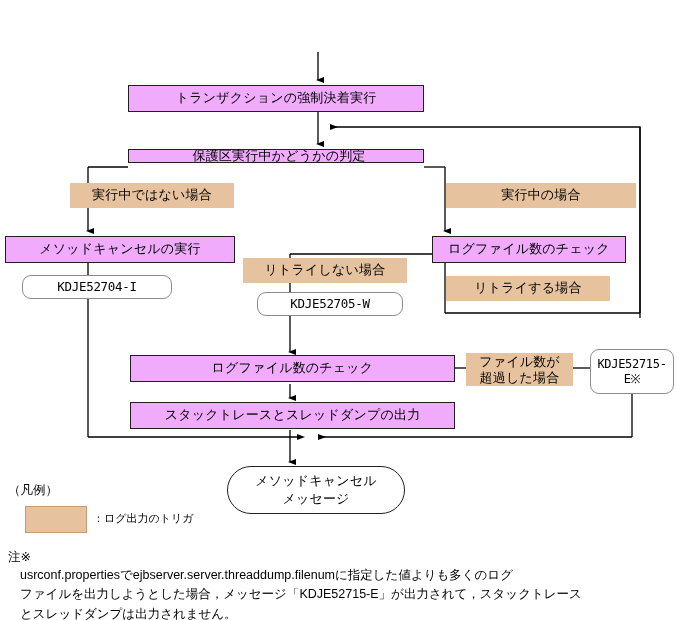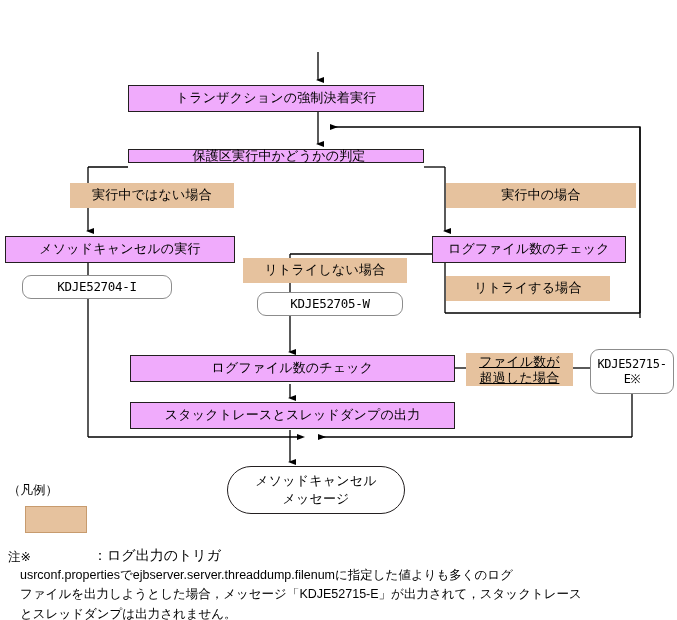--- a/index.html
+++ b/index.html
@@ -63,22 +63,21 @@
     position: absolute;
     font-size: 12.5px;
   }
   .legend-swatch {
     position: absolute;
     background: #e6c29e;
     border: 1px solid #c79b6e;
   }
   .legend-text {
     position: absolute;
-    font-size: 14px;
-    margin-top: 36px;
+    font-size: 11px;
   }
   .note-head {
     position: absolute;
     font-size: 12.5px;
   }
   .note-body {
     position: absolute;
     font-size: 12.5px;
     line-height: 1.55;
     white-space: pre-line;
@@ -178,21 +177,21 @@
   </div>
 
   <div class="node msg" style="left:257px; top:292px; width:146px; height:24px;justify-content:center;">
     <span>KDJE52705-W</span>
   </div>
 
   <div class="node proc" style="left:130px; top:355px; width:325px; height:27px;">
     <span>ログファイル数のチェック</span>
   </div>
 
-  <div class="node trigger" style="left:466px; top:353px; width:107px; height:33px; line-height:1.2;text-decoration:underline;">
+  <div class="node trigger" style="left:466px; top:353px; width:107px; height:33px; line-height:1.2;">
     <span>ファイル数が
 超過した場合</span>
   </div>
 
   <div class="node msg" style="left:590px; top:349px; width:84px; height:45px; line-height:1.25; font-size:12px;">
     <span>KDJE52715-
 E※</span>
   </div>
 
   <div class="node proc" style="left:130px; top:402px; width:325px; height:27px;">

